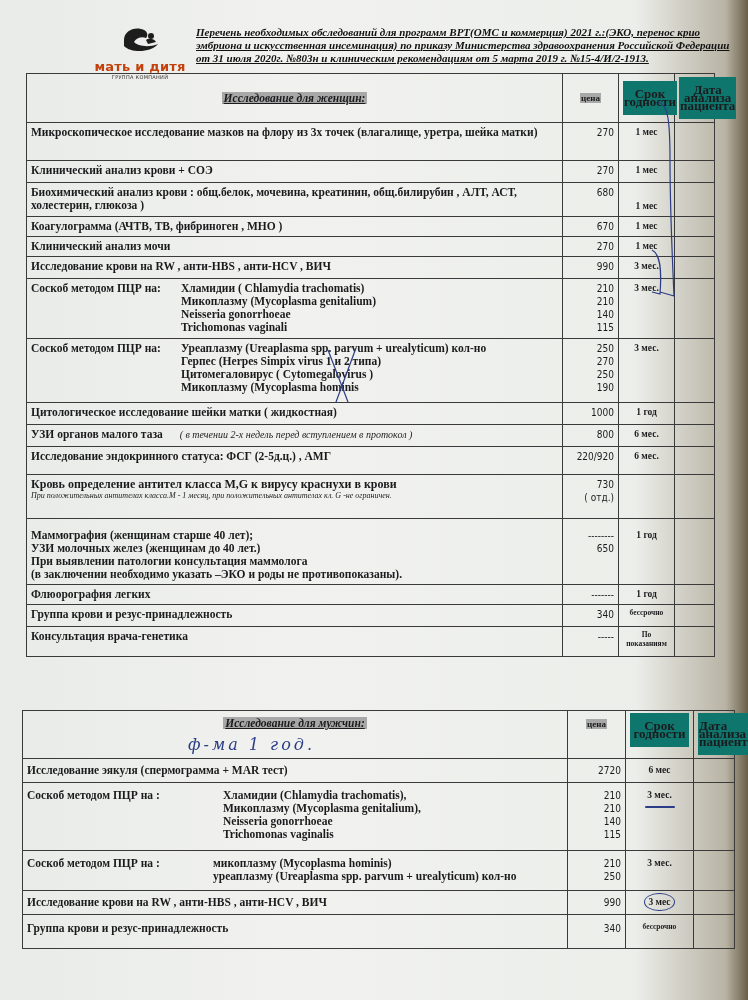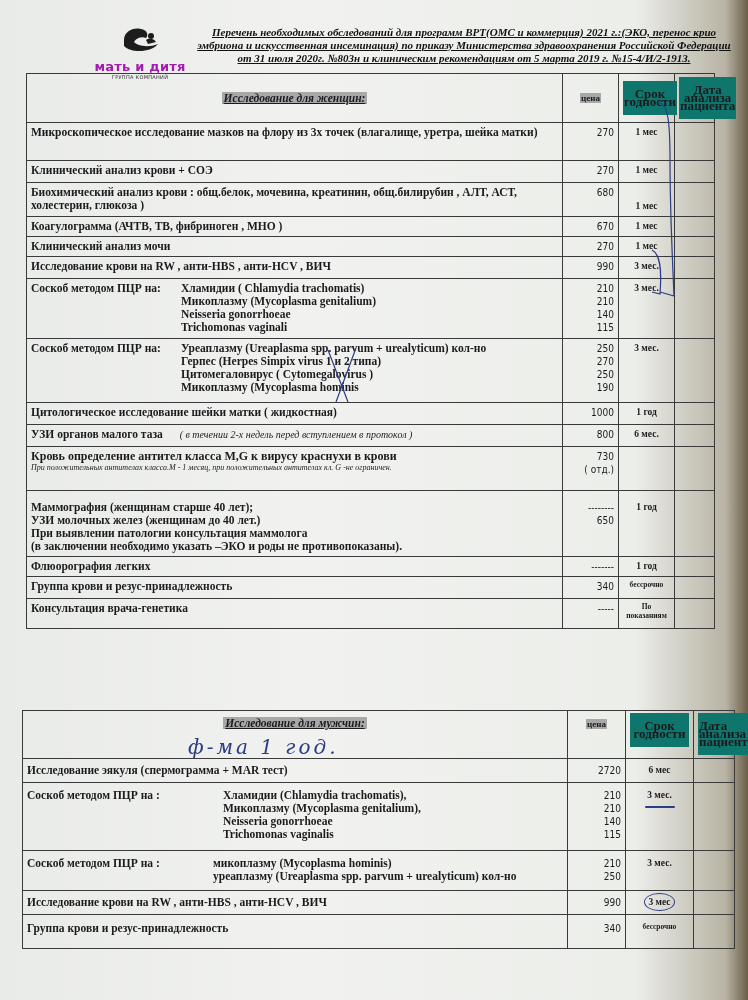--- a/index.html
+++ b/index.html
@@ -12,29 +12,29 @@
   }
   .page {
     position: absolute; left: 0; top: 0; width: 748px; height: 1000px;
   }
   .logo {
     position: absolute; left: 92px; top: 24px; width: 96px; height: 60px; text-align: center;
   }
   .logo-mark { width: 44px; height: 30px; margin: 0 auto; }
   .logo-name {
     font-family: "DejaVu Sans", sans-serif; font-weight: bold; font-size: 13px;
-    letter-spacing: 0.2px; color: #a21caf; line-height: 14px; margin-top: 2px;
+    letter-spacing: 0.2px; color: #c2410c; line-height: 14px; margin-top: 2px;
   }
   .logo-sub {
     font-family: "DejaVu Sans", sans-serif; font-size: 5px; color: #333; letter-spacing: 0.3px;
   }
   .title {
     position: absolute; left: 196px; top: 26px; width: 536px;
     font-style: italic; font-weight: bold; font-size: 11px; line-height: 13px;
-    text-decoration: underline; text-align: center; color: #111;
+    text-decoration: underline; text-align: left; color: #111;
   }
   table.grid {
     position: absolute; border-collapse: collapse; table-layout: fixed;
   }
   table.grid td {
     border: 1px solid #3a3a3a; vertical-align: top; font-weight: bold;
     font-size: 11.5px; line-height: 13px; padding: 3px 4px;
   }
   .women { left: 26px; top: 73px; width: 688px; }
   .men { left: 22px; top: 710px; width: 712px; }
@@ -53,21 +53,21 @@
   .num { text-align: right; font-family: "DejaVu Sans Condensed", "DejaVu Sans", sans-serif; font-size: 10px !important; font-weight: normal !important; }
   .term { text-align: center; font-size: 9.5px !important; }
   .tiny { font-size: 7.5px !important; line-height: 9px !important; }
   .sub-list { display: inline-block; vertical-align: top; }
   .lead { display: inline-block; vertical-align: top; }
   .note { font-style: italic; font-weight: normal; font-size: 8px; line-height: 10px; }
   .italic-normal { font-style: italic; font-weight: normal; margin-top: 20px; }
   .pen { position: absolute; pointer-events: none; }
   .handwriting {
     position: absolute; left: 188px; top: 735px; font-family: "DejaVu Serif", serif;
-    font-style: italic; font-size: 20px; color: #2b3d86; letter-spacing: 3px;
+    font-style: italic; font-size: 16px; color: #2b3d86; letter-spacing: 3px;
   }
   .circled { border: 1.5px solid #2b3d86; border-radius: 50%; padding: 3px 3px; }
 </style>
 </head>
 <body>
 
 <div class="page">
 
   <div class="logo">
     <svg class="logo-mark" viewBox="0 0 44 30">
@@ -175,20 +175,26 @@
     </tr>
     <tr style="height:22px">
       <td>
         <span>УЗИ органов малого таза</span>
         <span class="italic-normal" style="margin-left:14px;font-size:10px">( в течении 2-х недель перед вступлением в протокол )</span>
       </td>
       <td class="num">800</td>
       <td class="term">6 мес.</td>
       <td></td>
     </tr>
+    <tr style="height:28px">
+      <td>Исследование эндокринного статуса: ФСГ (2-5д.ц.) , АМГ</td>
+      <td class="num">220/920</td>
+      <td class="term">6 мес.</td>
+      <td></td>
+    </tr>
     <tr style="height:44px">
       <td>
         <div style="font-size:12px">Кровь определение антител класса M,G к вирусу краснухи в крови</div>
         <div class="note">При положительных антителах класса.М - 1 месяц, при положительных антителах кл. G -не ограничен.</div>
       </td>
       <td class="num">
         <div>730</div>
         <div>( отд.)</div>
       </td>
       <td class="term"></td>

